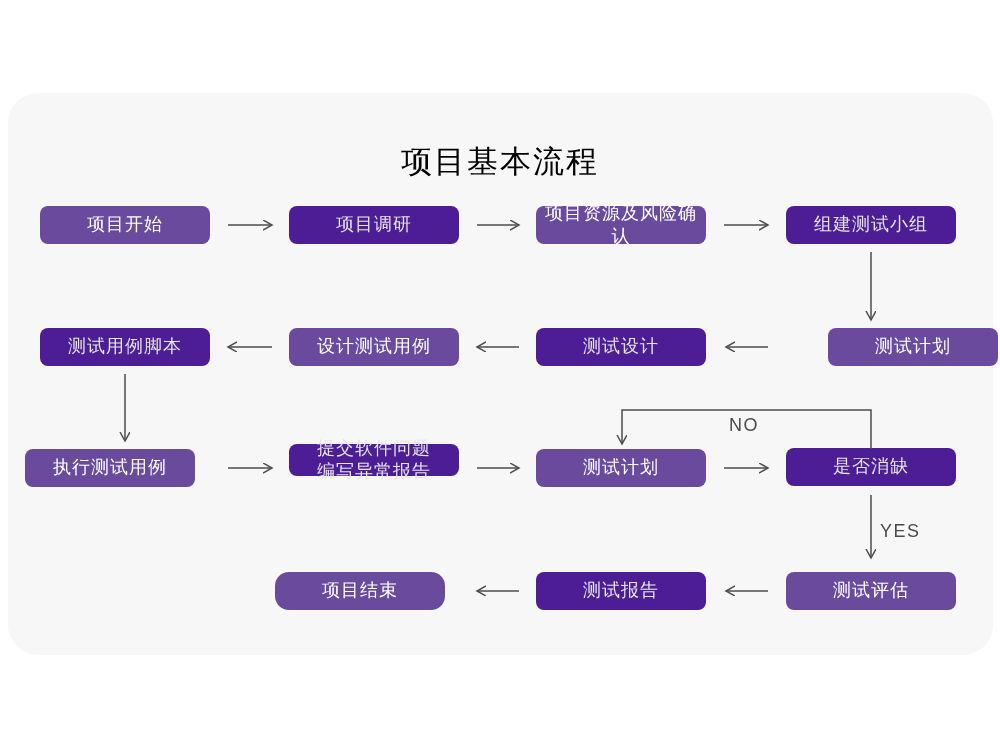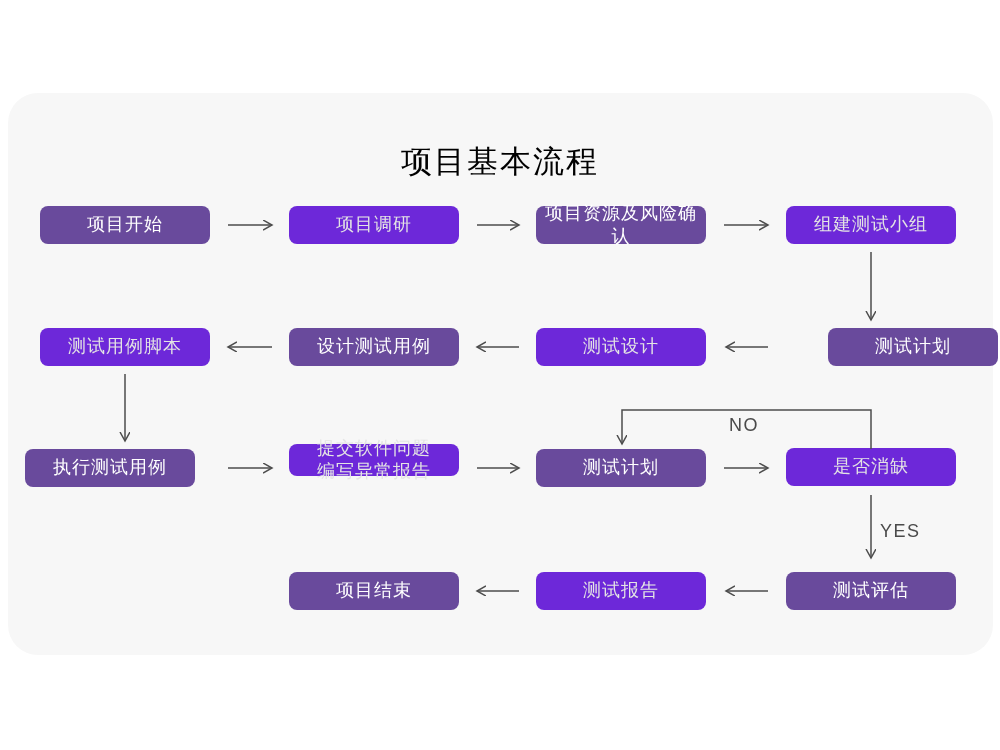--- a/index.html
+++ b/index.html
@@ -15,21 +15,21 @@
     position:absolute; top:141px; left:0; width:1000px; text-align:center;
     font-size:31px; color:#000000; letter-spacing:2px; font-weight:400;
   }
   .node {
     position:absolute; width:170px; border-radius:8px;
     display:flex; align-items:center; justify-content:center;
     font-size:18px; line-height:1.3; text-align:center; white-space:pre-line;
     letter-spacing:1px;
   }
   .purple { background:#694a9c; color:#ffffff; }
-  .gray   { background:#6d28d9; color:#e4e4e4; }
+  .gray   { background:#4c1d95; color:#e4e4e4; }
   .h38 { height:38px; }
   .h48 { height:32px; }
   .arrows { position:absolute; left:0; top:0; pointer-events:none; }
   .edge-label {
     position:absolute; font-size:18px; color:#4a4a4a; letter-spacing:1.5px;
   }
 </style>
 </head>
 <body>
 
@@ -46,21 +46,21 @@
 <div class="node purple h38" style="left:289px; top:328px;">设计测试用例</div>
 <div class="node gray h38" style="left:536px; top:328px;">测试设计</div>
 <div class="node purple h38" style="left:786px; top:328px;margin-left:42px;">测试计划</div>
 
 <div class="node purple h38" style="left:25px;  top:449px;">执行测试用例</div>
 <div class="node gray h48" style="left:289px; top:444px;">提交软件问题
 编写异常报告</div>
 <div class="node purple h38" style="left:536px; top:449px;">测试计划</div>
 <div class="node gray h38" style="left:786px; top:448px;font-family:Liberation Serif, serif;">是否消缺</div>
 
-<div class="node purple h38" style="left:289px; top:572px;">项目结束</div>
+<div class="node purple h38" style="left:275px; top:572px;border-radius:14px;">项目结束</div>
 <div class="node gray h38" style="left:536px; top:572px;">测试报告</div>
 <div class="node purple h38" style="left:786px; top:572px;">测试评估</div>
 
 <div class="edge-label" style="left:729px; top:415px;">NO</div>
 <div class="edge-label" style="left:880px; top:521px;">YES</div>
 
 <svg class="arrows" width="1000" height="750" viewBox="0 0 1000 750">
   <defs>
     <marker id="ah" markerWidth="12" markerHeight="12" refX="9" refY="5" orient="auto" markerUnits="userSpaceOnUse">
       <polyline points="0,0 9,5 0,10" fill="none" stroke="#4d4d4d" stroke-width="1.5"></polyline>

